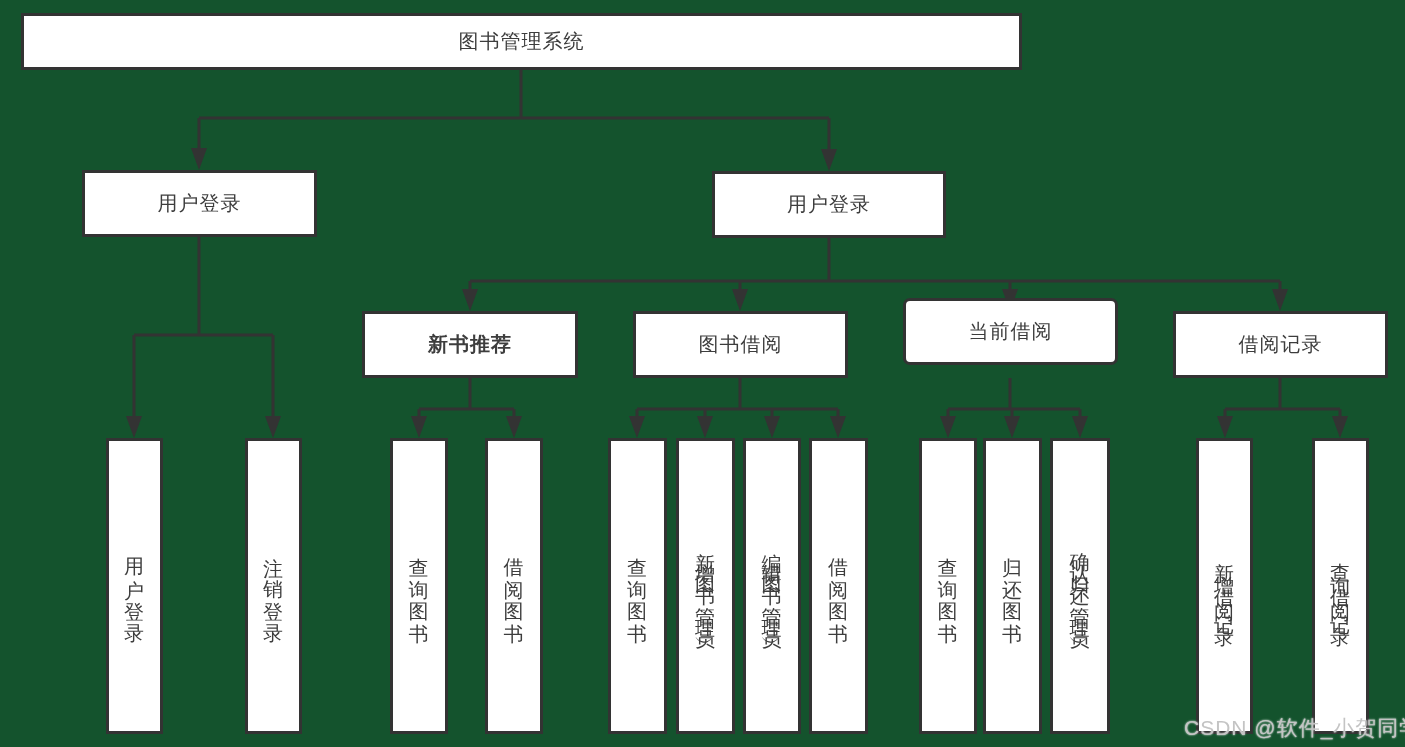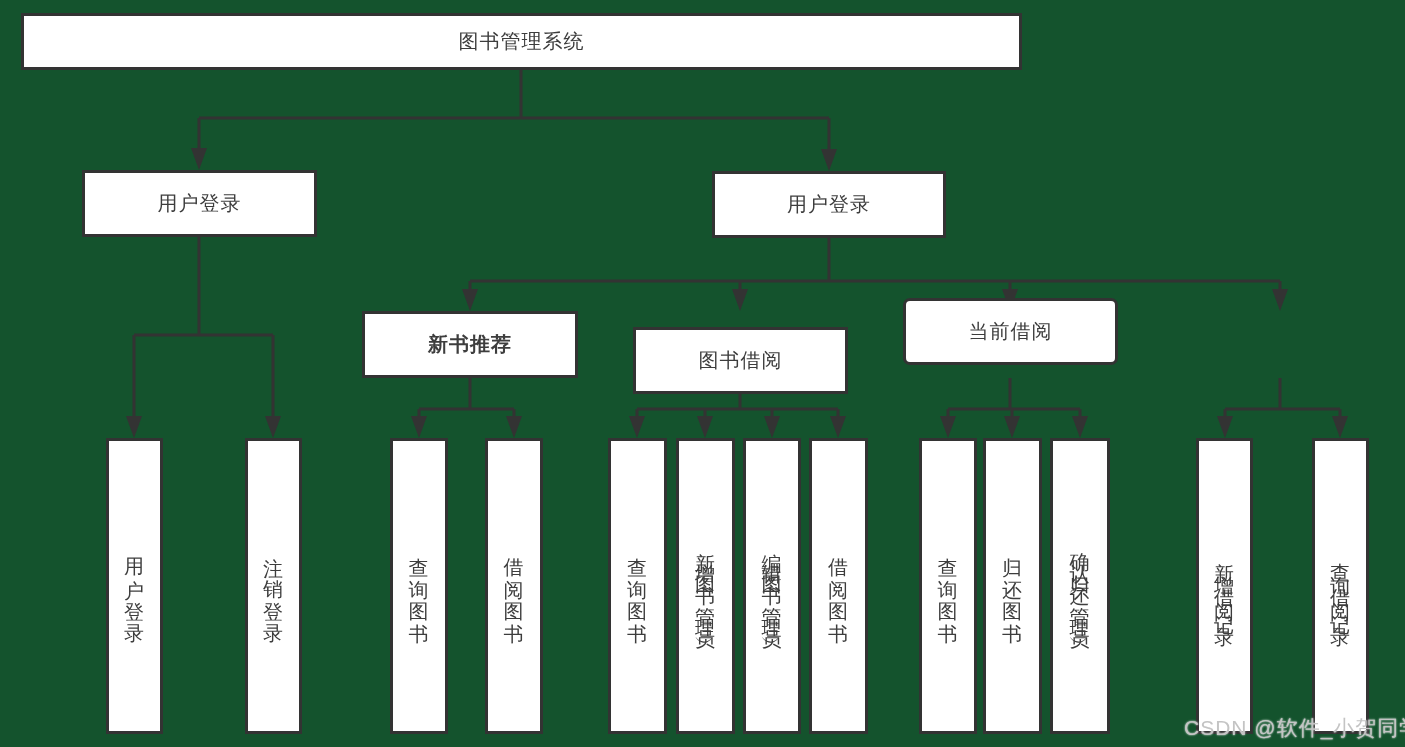--- a/index.html
+++ b/index.html
@@ -80,25 +80,28 @@
   <div class="node" style="left:82px;top:170px;width:235px;height:67px;">
     <span class="lbl">用户登录</span>
   </div>
   <div class="node" style="left:712px;top:171px;width:234px;height:67px;">
     <span class="lbl">用户登录</span>
   </div>
 
   <div class="node" style="left:362px;top:311px;width:216px;height:67px;font-weight:bold;">
     <span class="lbl">新书推荐</span>
   </div>
-  <div class="node" style="left:633px;top:327px;width:215px;height:67px;">
+  <div class="node" style="left:633px;top:311px;width:215px;height:67px;">
     <span class="lbl">图书借阅</span>
   </div>
   <div class="node" style="left:903px;top:298px;width:215px;height:67px;border-radius:7px;">
     <span class="lbl">当前借阅</span>
+  </div>
+  <div class="node" style="left:1173px;top:311px;width:215px;height:67px;">
+    <span class="lbl">借阅记录</span>
   </div>
 
   <div class="node vnode" style="left:106px;top:438px;width:57px;height:296px;">
     <span class="lbl sp4">用户登录</span>
   </div>
   <div class="node vnode" style="left:245px;top:438px;width:57px;height:296px;">
     <span class="lbl sp4">注销登录</span>
   </div>
 
   <div class="node vnode" style="left:390px;top:438px;width:58px;height:296px;">

